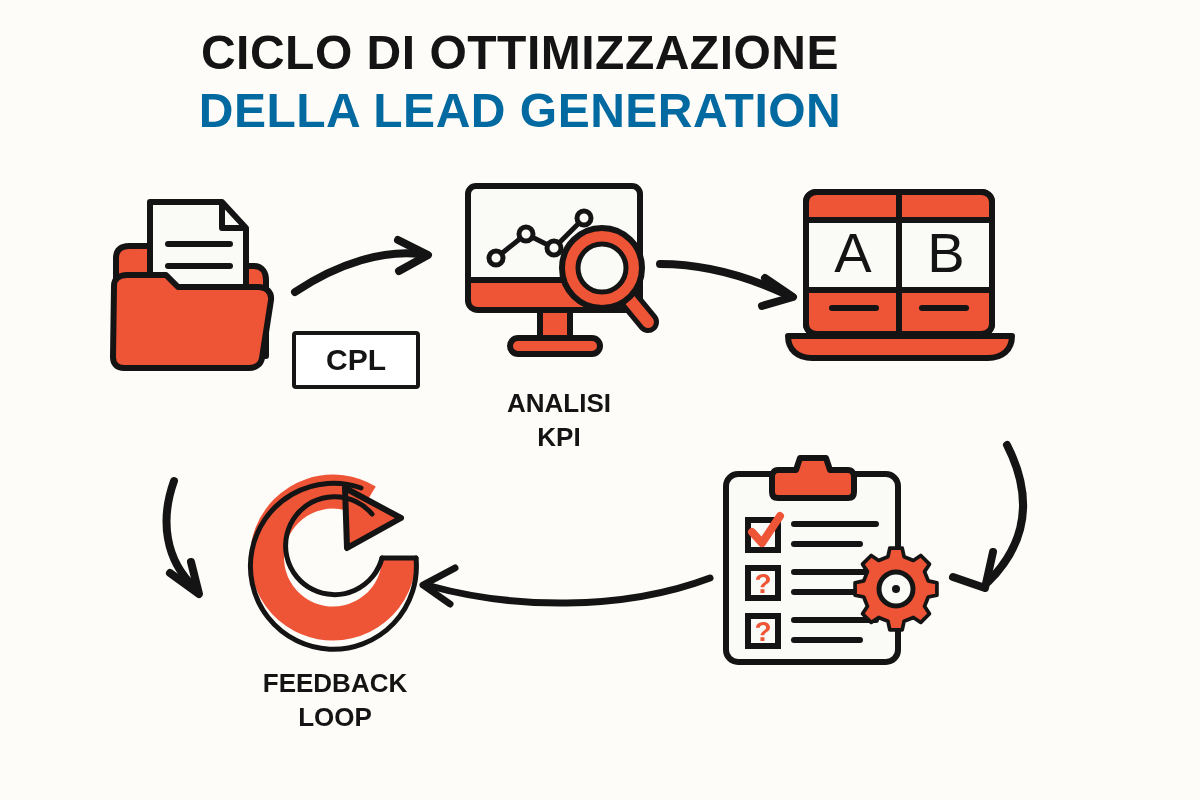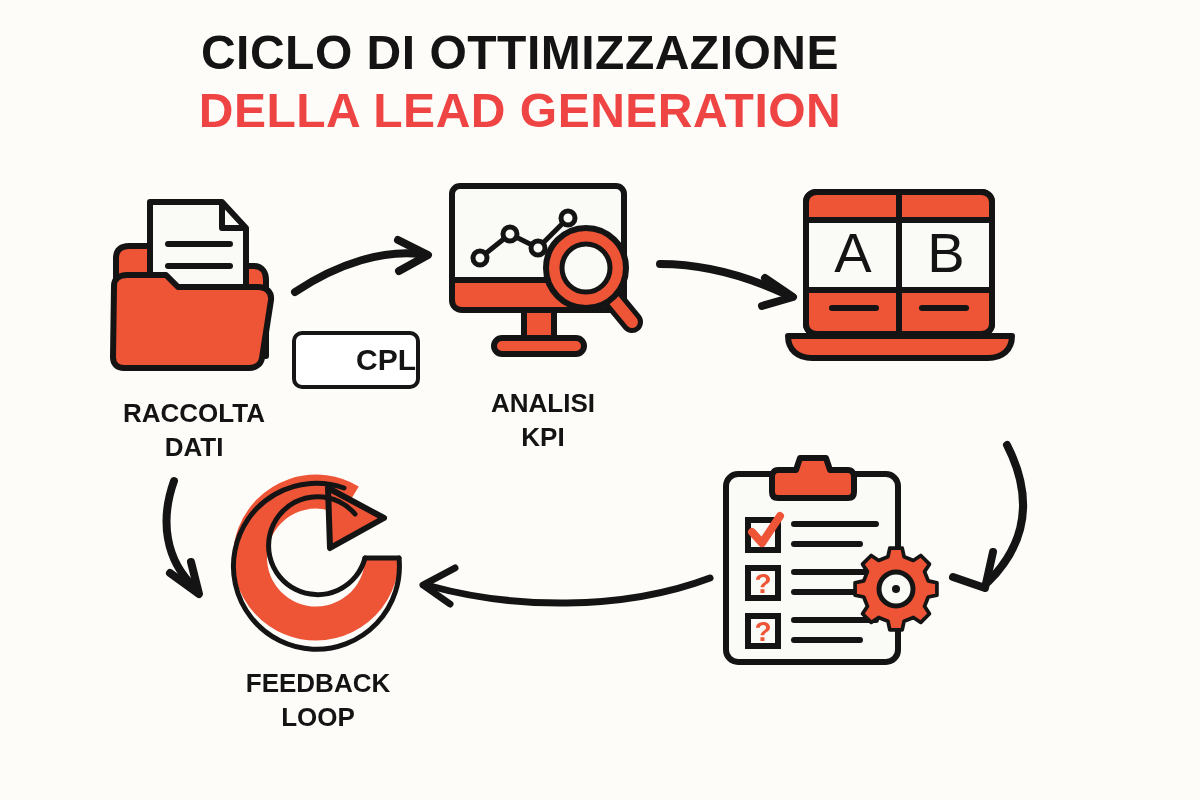--- a/index.html
+++ b/index.html
@@ -29,21 +29,21 @@
   .title-line {
     font-family: "Liberation Sans", sans-serif;
     font-weight: bold;
     font-size: 48px;
     letter-spacing: 0.5px;
     line-height: 58px;
     color: #141414;
     text-transform: uppercase;
     white-space: nowrap;
   }
-  .title-line.second { color: #ef4444; }
+  .title-line.second { color: #0369a1; }
 
   
   .node {
     position: absolute;
     display: flex;
     flex-direction: column;
     align-items: center;
   }
   .node-art {
     position: relative;
@@ -59,24 +59,24 @@
     text-transform: uppercase;
     white-space: pre-line;
     margin-top: 6px;
   }
 
   
   .badge {
     position: absolute;
     background: #FFFFFF;
     border: 4px solid #161616;
-    border-radius: 10px;
+    border-radius: 4px;
     display: flex;
     align-items: center;
-    justify-content: flex-end;
+    justify-content: center;
     box-sizing: border-box;
   }
   .badge-text {
     font-family: "Liberation Sans", sans-serif;
     font-weight: bold;
     color: #141414;
     text-align: center;
     white-space: pre-line;
   }
   #badge-cpl .badge-text { font-size: 30px; line-height: 34px; }
@@ -139,25 +139,23 @@
         <path d="M56 16 L128 16 L152 42 L152 132 L56 132 Z" fill="#FAFAF7" stroke="#141414" stroke-width="6" stroke-linejoin="round"></path>
         <path d="M128 16 L128 42 L152 42" fill="none" stroke="#141414" stroke-width="6" stroke-linejoin="round"></path>
 
         <line x1="74" y1="58" x2="136" y2="58" stroke="#141414" stroke-width="6" stroke-linecap="round"></line>
         <line x1="74" y1="80" x2="136" y2="80" stroke="#141414" stroke-width="6" stroke-linecap="round"></line>
         <line x1="74" y1="102" x2="136" y2="102" stroke="#141414" stroke-width="6" stroke-linecap="round"></line>
 
         <path d="M20 100 C20 93 25 89 33 89 L72 89 L84 101 L164 101 C172 101 178 106 177 114 L168 172 C167 178 162 182 155 182 L30 182 C23 182 19 178 19 171 Z" fill="#EE5436" stroke="#141414" stroke-width="6" stroke-linejoin="round"></path>
       </svg>
     </div>
-    <div class="node-label">RACCOLTA
-DATI</div>
-  </div>
-
-  <div class="node" id="node-analisi-kpi" style="left:428px; top:176px; width:230px;">
+  </div>
+
+  <div class="node" id="node-analisi-kpi" style="left:444px; top:176px; width:230px;">
     <div class="node-art">
       <svg width="230" height="200" viewBox="0 0 230 200" xmlns="http://www.w3.org/2000/svg">
 
         <rect x="24" y="10" width="172" height="120" rx="8" fill="#FAFAF7" stroke="#141414" stroke-width="6"></rect>
 
         <path d="M24 104 L196 104 L196 124 C196 130 192 134 186 134 L34 134 C28 134 24 130 24 124 Z" fill="#EE5436" stroke="#141414" stroke-width="6" stroke-linejoin="round"></path>
 
         <rect x="96" y="134" width="30" height="30" fill="#EE5436" stroke="#141414" stroke-width="6"></rect>
         <rect x="66" y="162" width="90" height="16" rx="8" fill="#EE5436" stroke="#141414" stroke-width="6"></rect>
 
@@ -226,21 +224,21 @@
 
         <g transform="translate(196,136)">
           <path d="M-10 -58 L10 -58 L13 -44 L28 -38 L40 -46 L54 -32 L46 -20 L52 -5 L66 -2 L66 18 L52 21 L46 36 L54 48 L40 62 L28 54 L13 60 L10 74 L-10 74 L-13 60 L-28 54 L-40 62 L-54 48 L-46 36 L-52 21 L-66 18 L-66 -2 L-52 -5 L-46 -20 L-54 -32 L-40 -46 L-28 -38 L-13 -44 Z" fill="#EE5436" stroke="#141414" stroke-width="6" stroke-linejoin="round" transform="scale(0.62)"></path>
           <circle cx="0" cy="5" r="17" fill="#FAFAF7" stroke="#141414" stroke-width="5"></circle>
           <circle cx="0" cy="5" r="4" fill="#141414"></circle>
         </g>
       </svg>
     </div>
   </div>
 
-  <div class="node" id="node-feedback-loop" style="left:208px; top:466px; width:220px;">
+  <div class="node" id="node-feedback-loop" style="left:225px; top:466px; width:220px;">
     <div class="node-art">
       <svg width="200" height="190" viewBox="0 0 200 190" xmlns="http://www.w3.org/2000/svg">
 
         <path d="M132 35
                  A 66 66 0 1 0 164 92
                  L 164 92" fill="none" stroke="#EE5436" stroke-width="34" stroke-linecap="butt"></path>
 
         <path d="M132 35 A 66 66 0 1 0 164 92" fill="none" stroke="#141414" stroke-width="40" stroke-linecap="butt" opacity="0"></path>
 
         <path d="M110 22 L166 52 L112 82 Z" fill="#EE5436" stroke="#141414" stroke-width="6" stroke-linejoin="round"></path>

